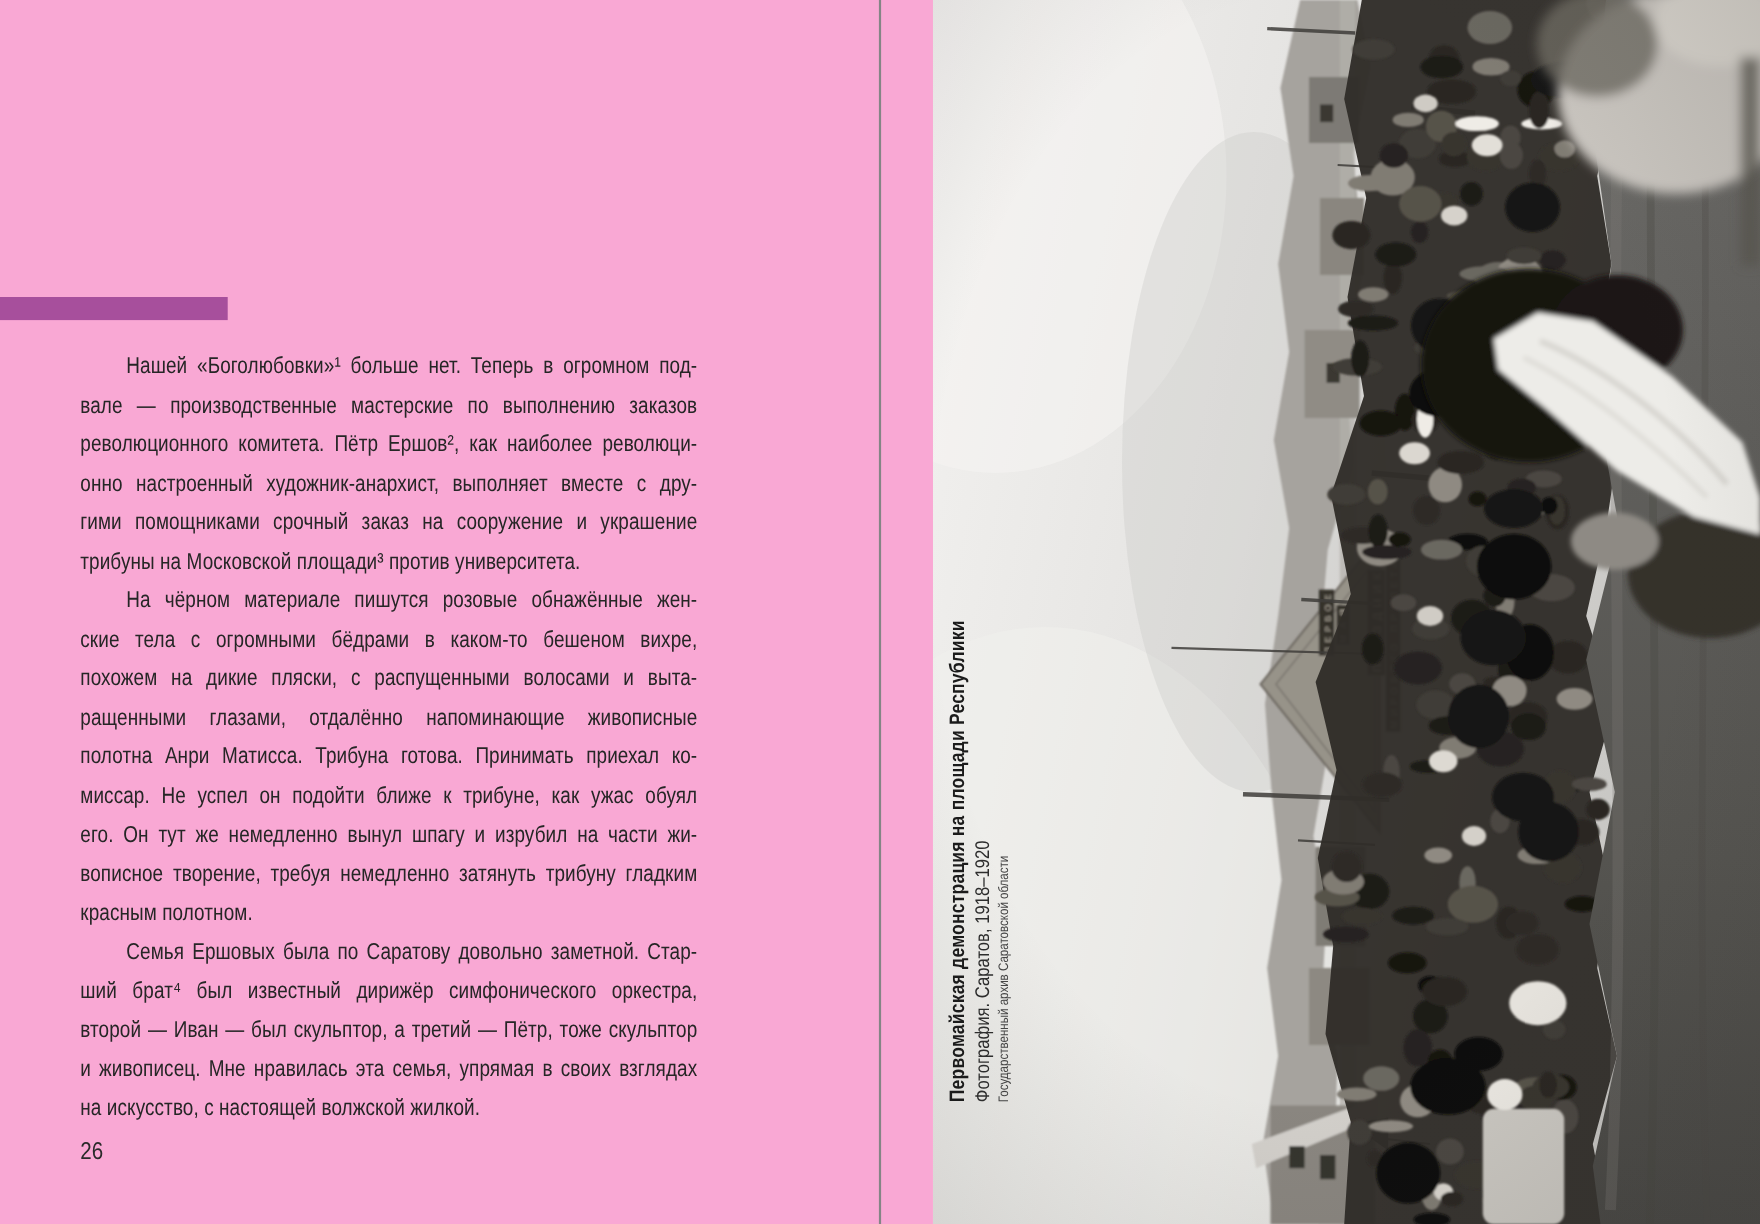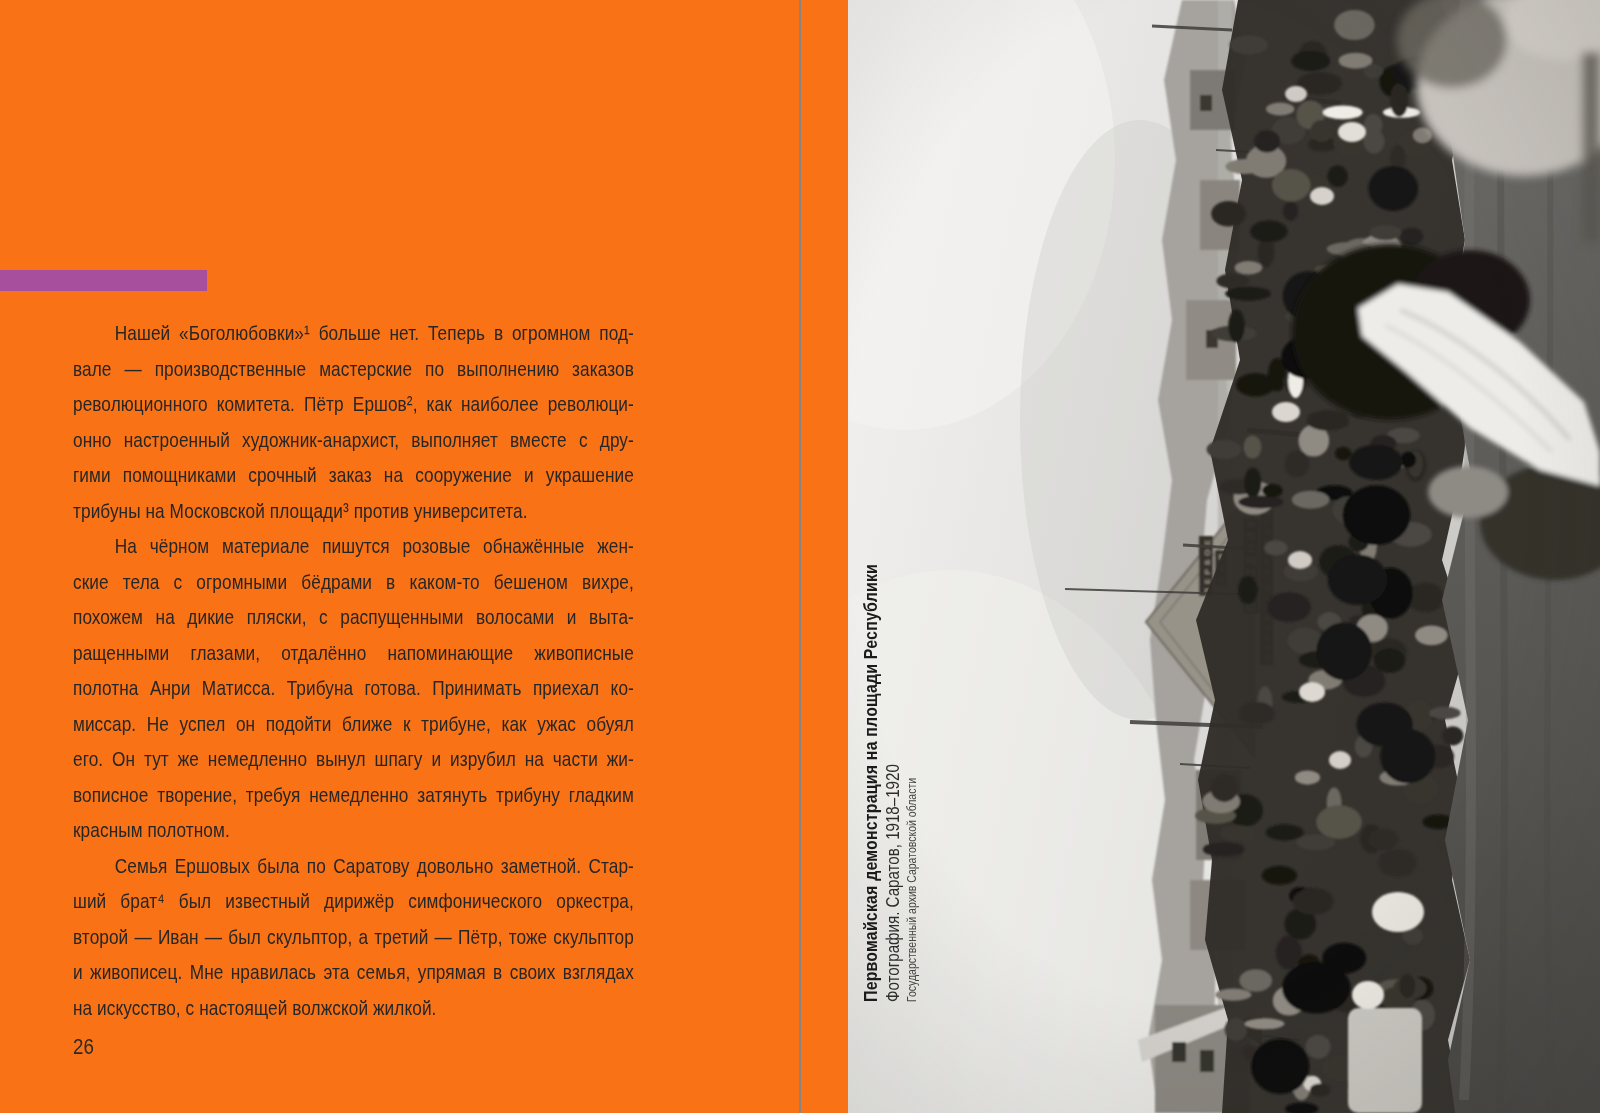--- a/index.html
+++ b/index.html
@@ -1,18 +1,18 @@
 <!DOCTYPE html>
 <html><head>
 <meta charset="utf-8">
 <style>
   * { margin:0; padding:0; box-sizing:border-box; }
   html,body { width:1600px; height:1113px; overflow:hidden; background:#ffffff;
               font-family:"Liberation Sans","DejaVu Sans",sans-serif; }
-  .stage { position:relative; width:1600px; height:1113px; background:#f97316; }
+  .stage { position:relative; width:1600px; height:1113px; background:#f9a8d4; }
 
   
   .accent-bar { position:absolute; left:0; top:270px; width:207px; height:21px; }
 
   .text-scale { position:absolute; left:73px; top:315px; width:684px;
                 transform:scaleX(0.82); transform-origin:0 0; }
   .text-block { width:684px; color:#262626; font-size:21px; line-height:35.5px;
                 letter-spacing:0.1px; }
   .para { margin:0; }
   .line { text-align:justify; text-align-last:justify; white-space:normal; height:35.5px; overflow:visible; }

